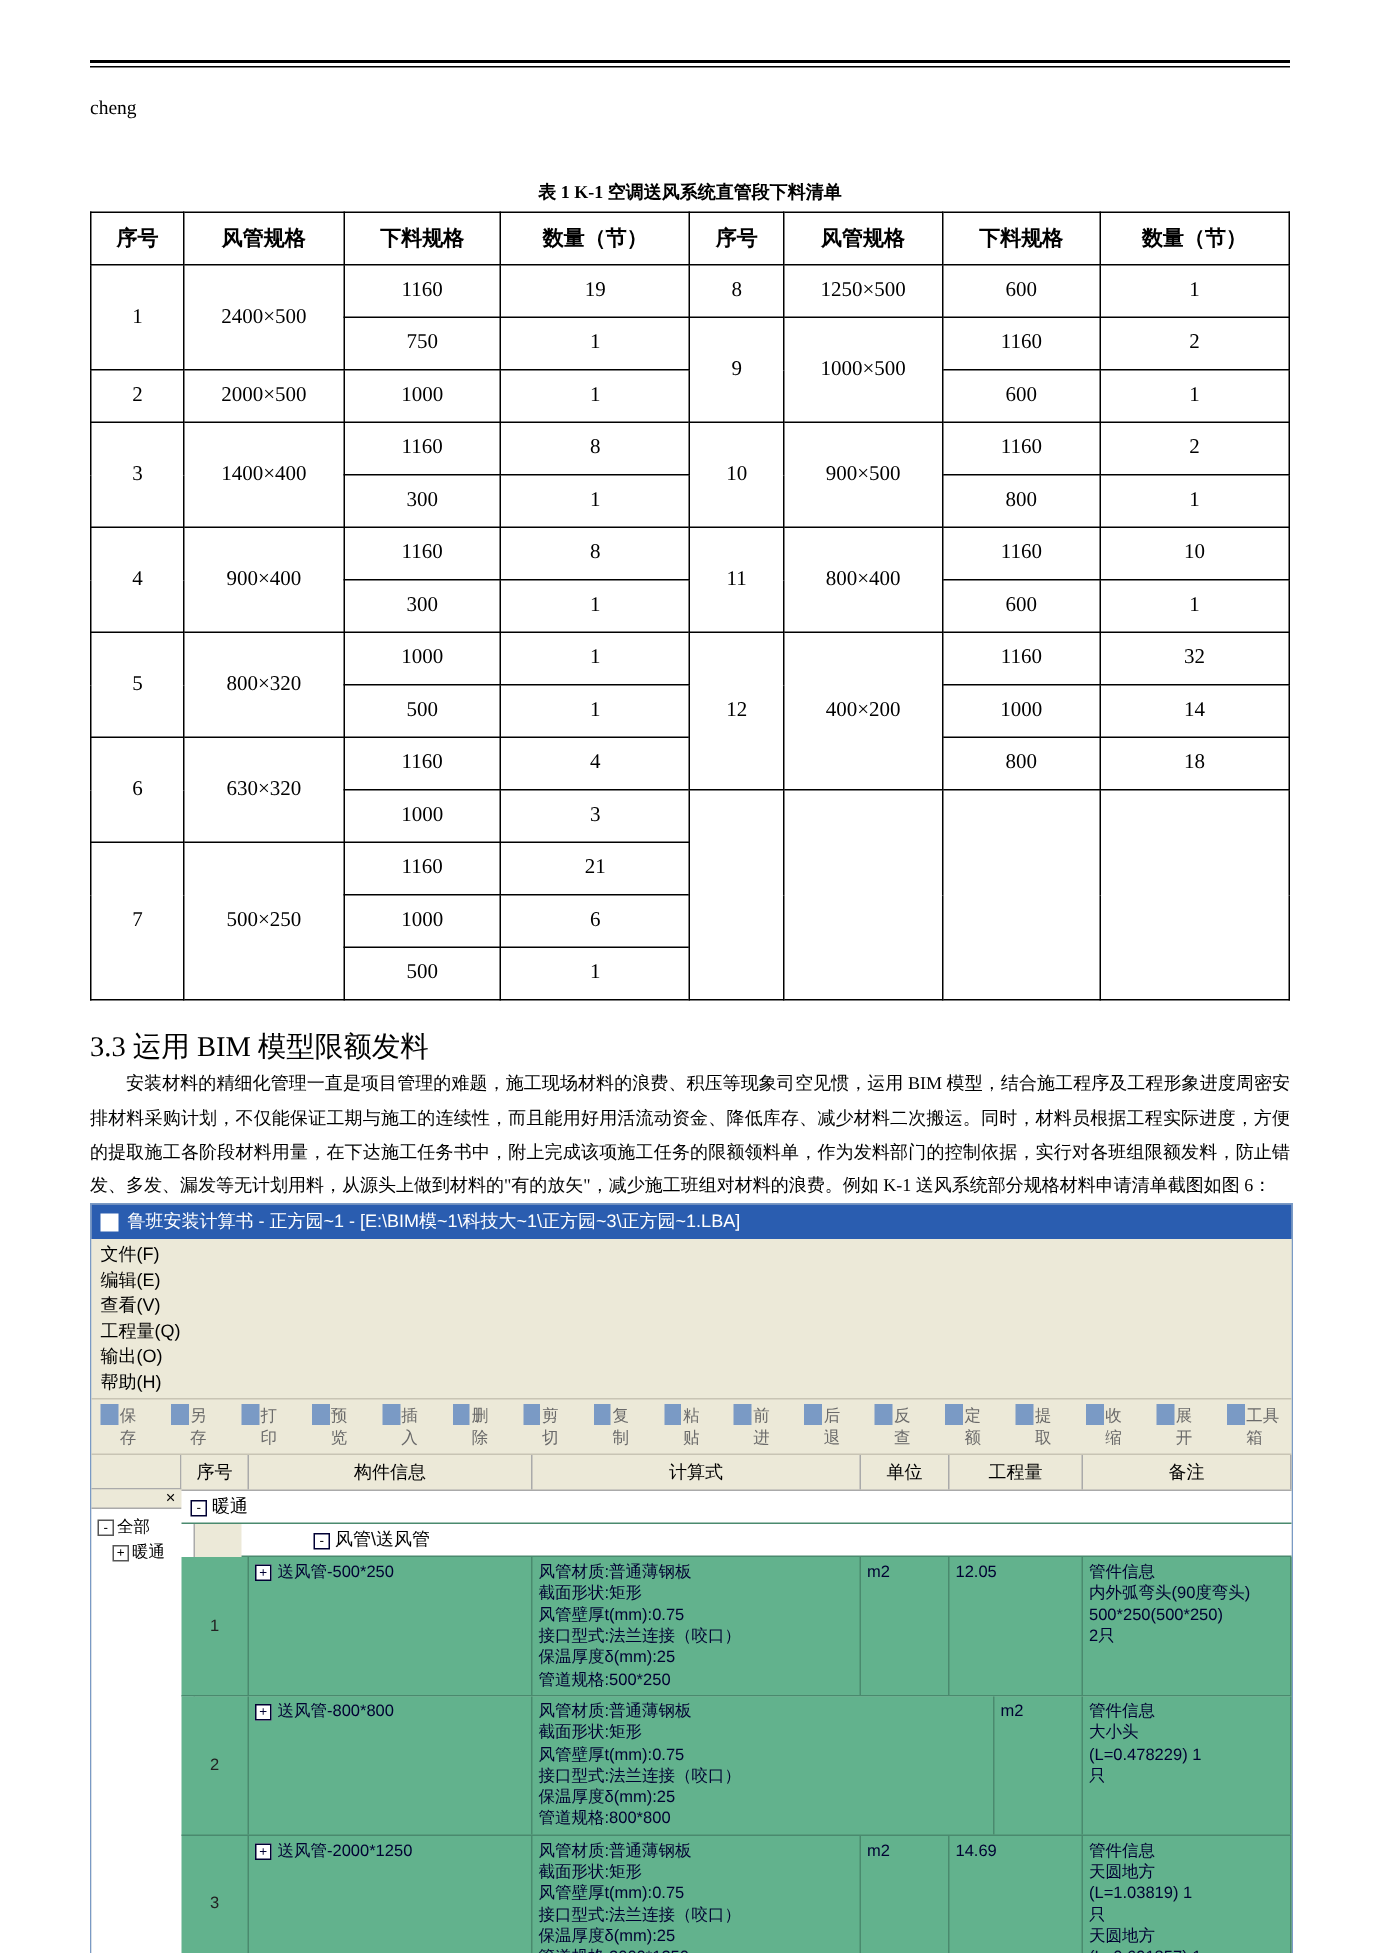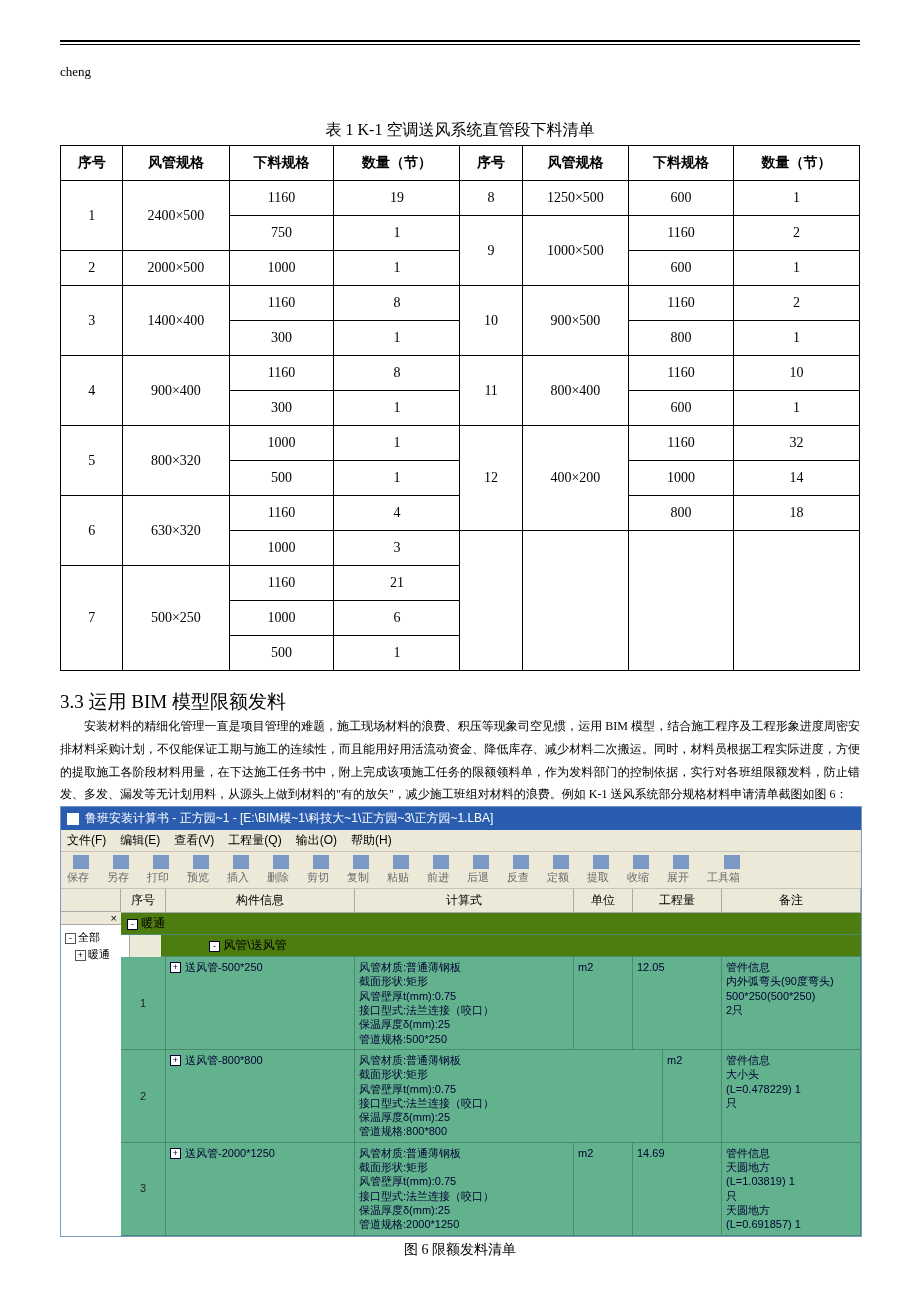--- a/index.html
+++ b/index.html
@@ -20,22 +20,23 @@
     border-bottom: 1px solid #000;
     margin-bottom: 4px;
   }
   .header-right {
     font-size: 13px;
     margin-bottom: 40px;
     margin-top: 19px;
   }
   .table-title {
     text-align: center;
-    font-size: 16px;
+    font-size: 12px;
     margin-bottom: 4px;
+    font-weight: bold;
   }
   table.mat {
     border-collapse: collapse;
     width: 100%;
     font-size: 14px;
   }
   table.mat th, table.mat td {
     border: 1px solid #000;
     padding: 4px 6px;
     text-align: center;
@@ -76,35 +77,34 @@
     gap: 6px;
   }
   .shot-title .icon {
     width: 12px; height: 12px;
     background: #fff;
   }
   .menu-bar {
     background: #ece9d8;
     padding: 2px 6px;
     display: flex;
-    gap: 14px;
+    flex-direction: column;
   }
   .tool-bar {
     background: #ece9d8;
     border-top: 1px solid #c8c4b4;
     border-bottom: 1px solid #c8c4b4;
     padding: 3px 6px;
     display: flex;
     gap: 18px;
     color: #6a6a6a;
   }
   .tool-bar .tbtn {
     display: flex;
-    flex-direction: column;
-    align-items: flex-end;
+    align-items: flex-start;
     font-size: 11px;
     gap: 1px;
   }
   .tool-bar .ticon {
     width: 16px;
     height: 14px;
     background: #7a9ac5;
   }
   .content-row {
     display: flex;
@@ -146,21 +146,21 @@
     padding: 3px 4px;
     text-align: center;
   }
   .col-idx { width: 36px; }
   .col-comp { width: 180px; }
   .col-calc { flex: 1; }
   .col-unit { width: 50px; }
   .col-qty { width: 80px; text-align:right; }
   .col-rmk { width: 130px; }
   .grid-body .gh-row {
-    background: #4d7c0f;
+    background: #ffffff;
     color: #000;
     padding: 2px 6px;
     border-bottom: 1px solid #4a8a6e;
     font-size: 12px;
   }
   .grid-body .gh-row.sub {
     padding-left: 48px;
     margin-left: 40px;
   }
   .data-row {

